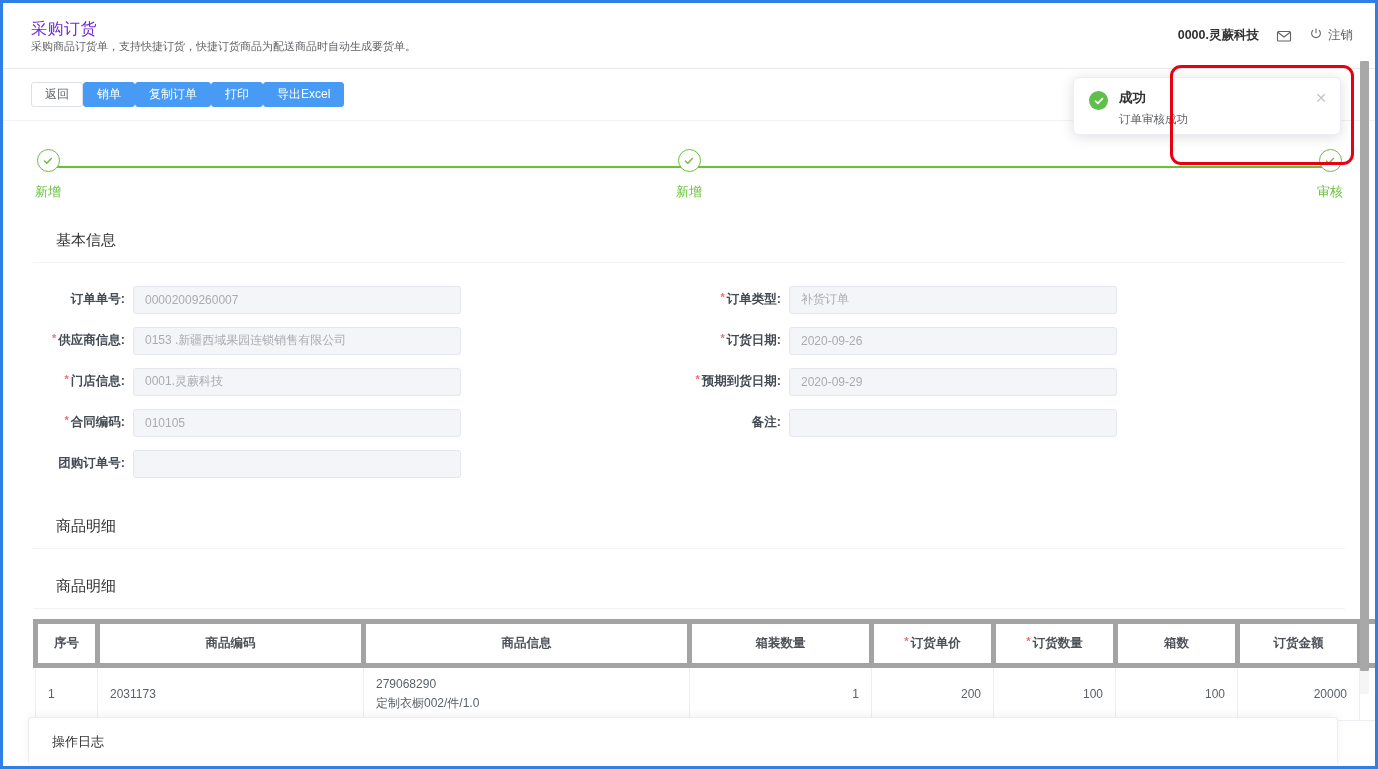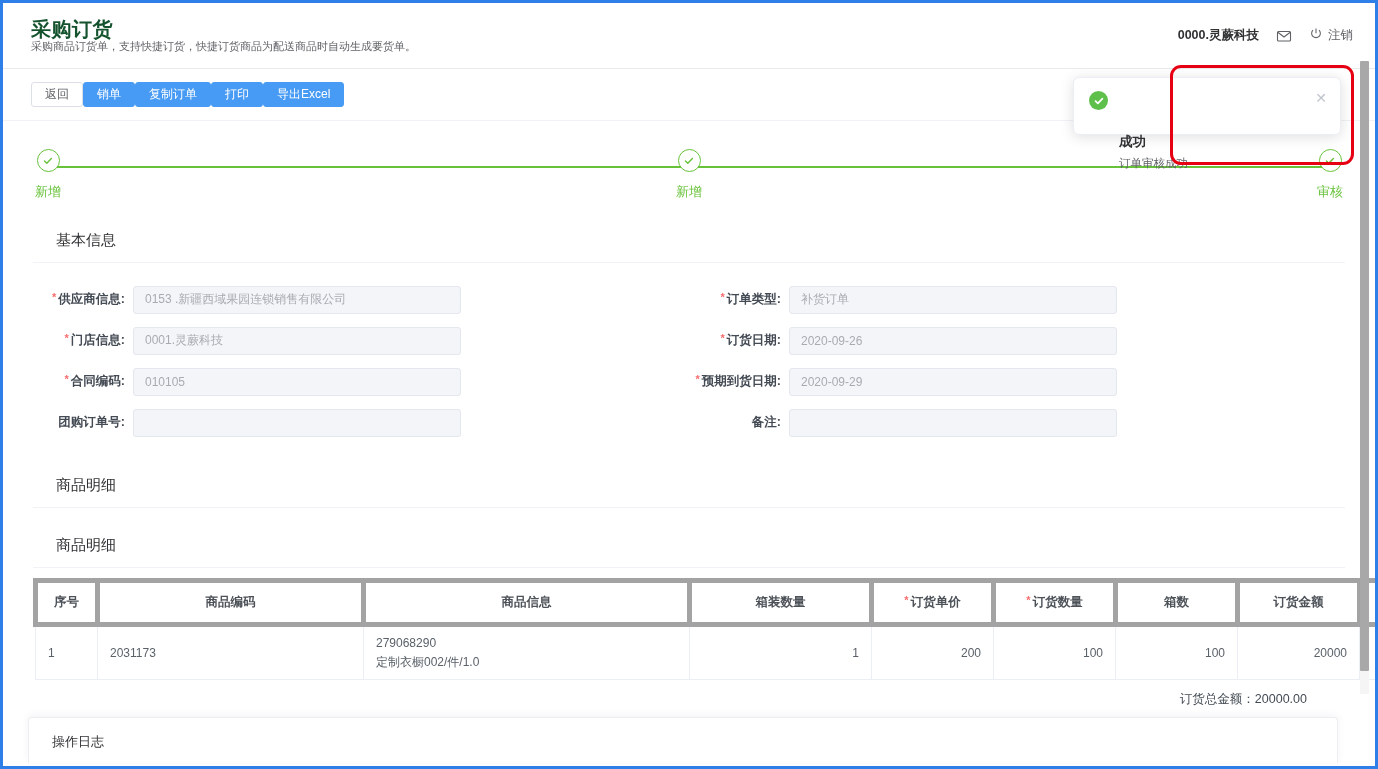--- a/index.html
+++ b/index.html
@@ -35,21 +35,21 @@
   #header {
     position: relative; z-index: 10;
     height: 66px;
     background: #fff;
     border-bottom: 1px solid #e8eaec;
     display: flex; align-items: center;
     padding: 0 22px 0 28px;
   }
   .hdr-left { flex: 1; }
   .hdr-title {
-    font-size: 20px; font-weight: bold; color: #14532d;
+    font-size: 16px; font-weight: normal; color: #6d28d9;
     letter-spacing: .5px; line-height: 20px;
   }
   .hdr-sub {
     font-size: 11px; color: #606266; line-height: 14px;
   }
   .hdr-right { display: flex; align-items: center; gap: 16px; }
   .hdr-company { font-size: 12.5px; font-weight: bold; color: #303133; }
   .icon-btn {
     width: 18px; height: 18px; display: flex;
     align-items: center; justify-content: center;
@@ -213,21 +213,21 @@
     display: flex; align-items: flex-start;
     padding: 11px 13px 0 15px;
     z-index: 40;
   }
   .toast-icon {
     width: 19px; height: 19px; border-radius: 50%;
     background: #5ec04a; flex: none;
     display: flex; align-items: center; justify-content: center;
     margin-top: 2px;
   }
-  .toast-body { flex: 1; padding-left: 11px; margin-top: 44px; }
+  .toast-body { flex: 1; padding-left: 11px; }
   .toast-title { font-size: 13.5px; font-weight: bold; color: #303133; }
   .toast-msg { font-size: 11.5px; color: #606266; margin-top: 5px; }
   .toast-close {
     color: #c0c4cc; font-size: 14px; cursor: pointer;
     margin-top: 2px; line-height: 1;
   }
   #toast-highlight {
     position: absolute; top: 62px; right: 21px;
     width: 184px; height: 100px;
     border: 3px solid #e60012;
@@ -360,20 +360,24 @@
           </div>
           <div class="step-label">审核</div>
         </div>
       </div>
 
     <div class="section">
       <div class="section-title">基本信息</div>
       <div id="form">
         <div class="form-col" id="form-left">
             <div class="form-row">
+              <div class="form-label"><span>订单单号:</span></div>
+              <div class="form-input">00002009260007</div>
+            </div>
+            <div class="form-row">
               <div class="form-label"><span class="req">*</span><span>供应商信息:</span></div>
               <div class="form-input">0153 .新疆西域果园连锁销售有限公司</div>
             </div>
             <div class="form-row">
               <div class="form-label"><span class="req">*</span><span>门店信息:</span></div>
               <div class="form-input">0001.灵蕨科技</div>
             </div>
             <div class="form-row">
               <div class="form-label"><span class="req">*</span><span>合同编码:</span></div>
               <div class="form-input">010105</div>

